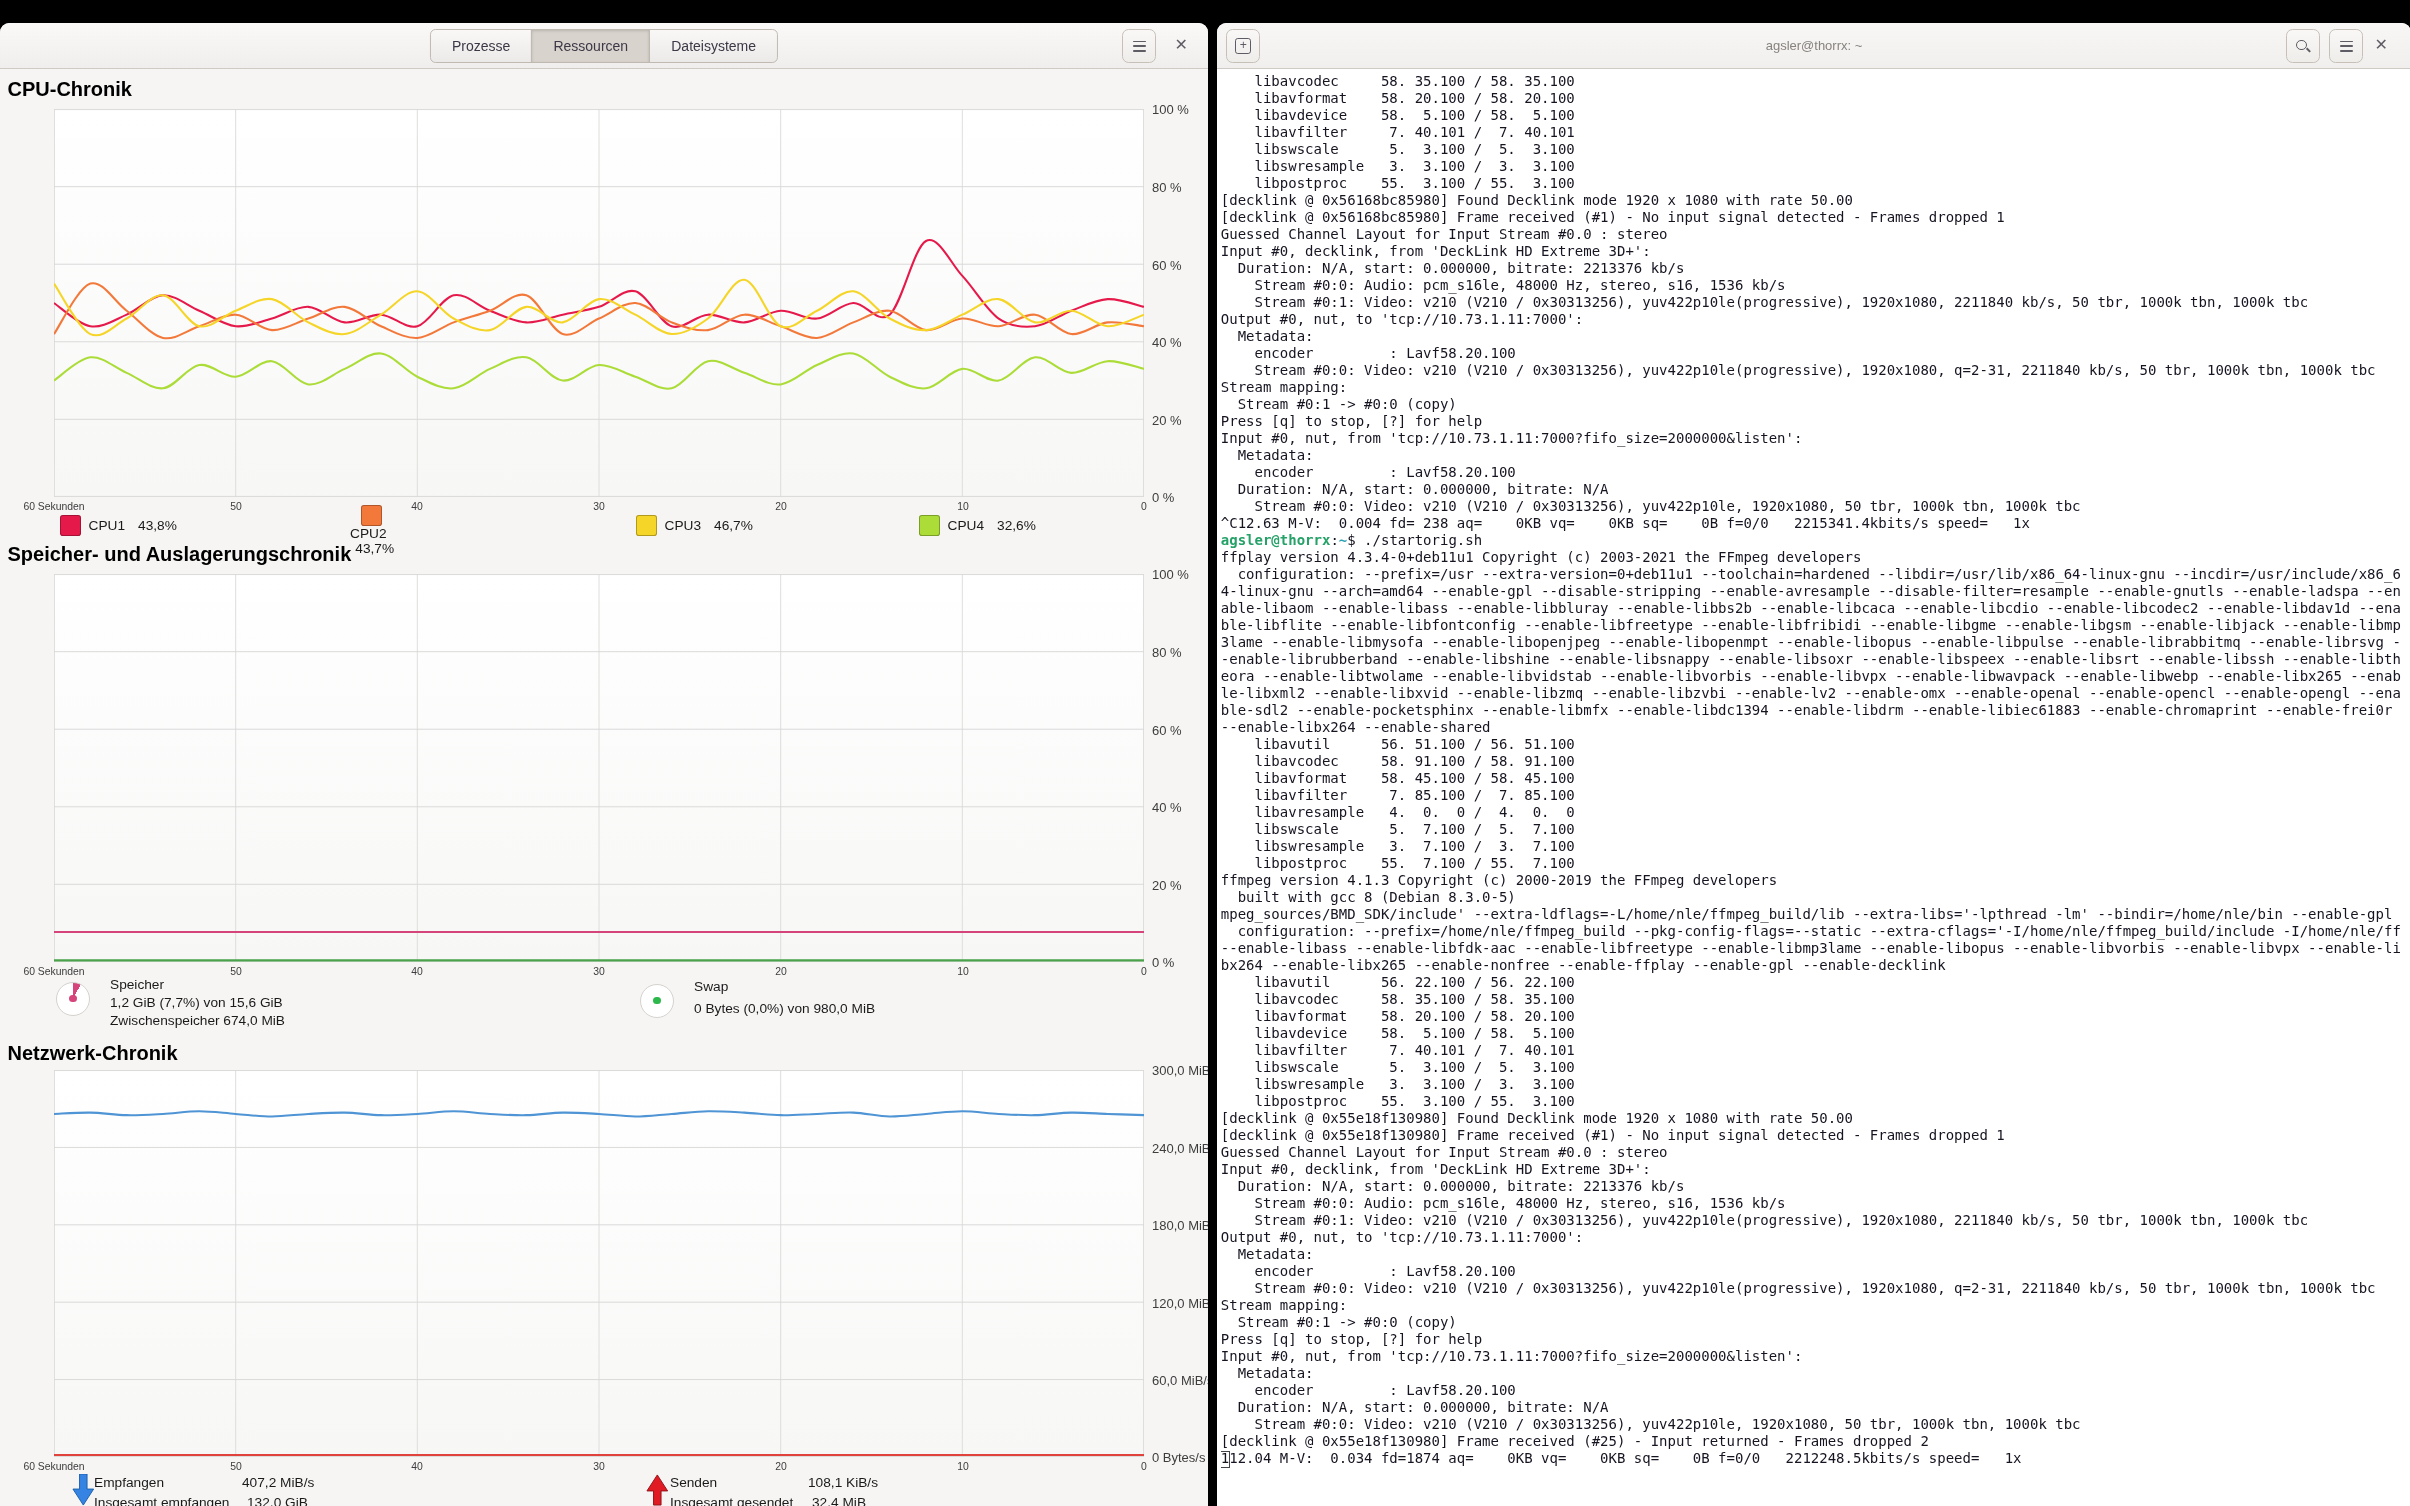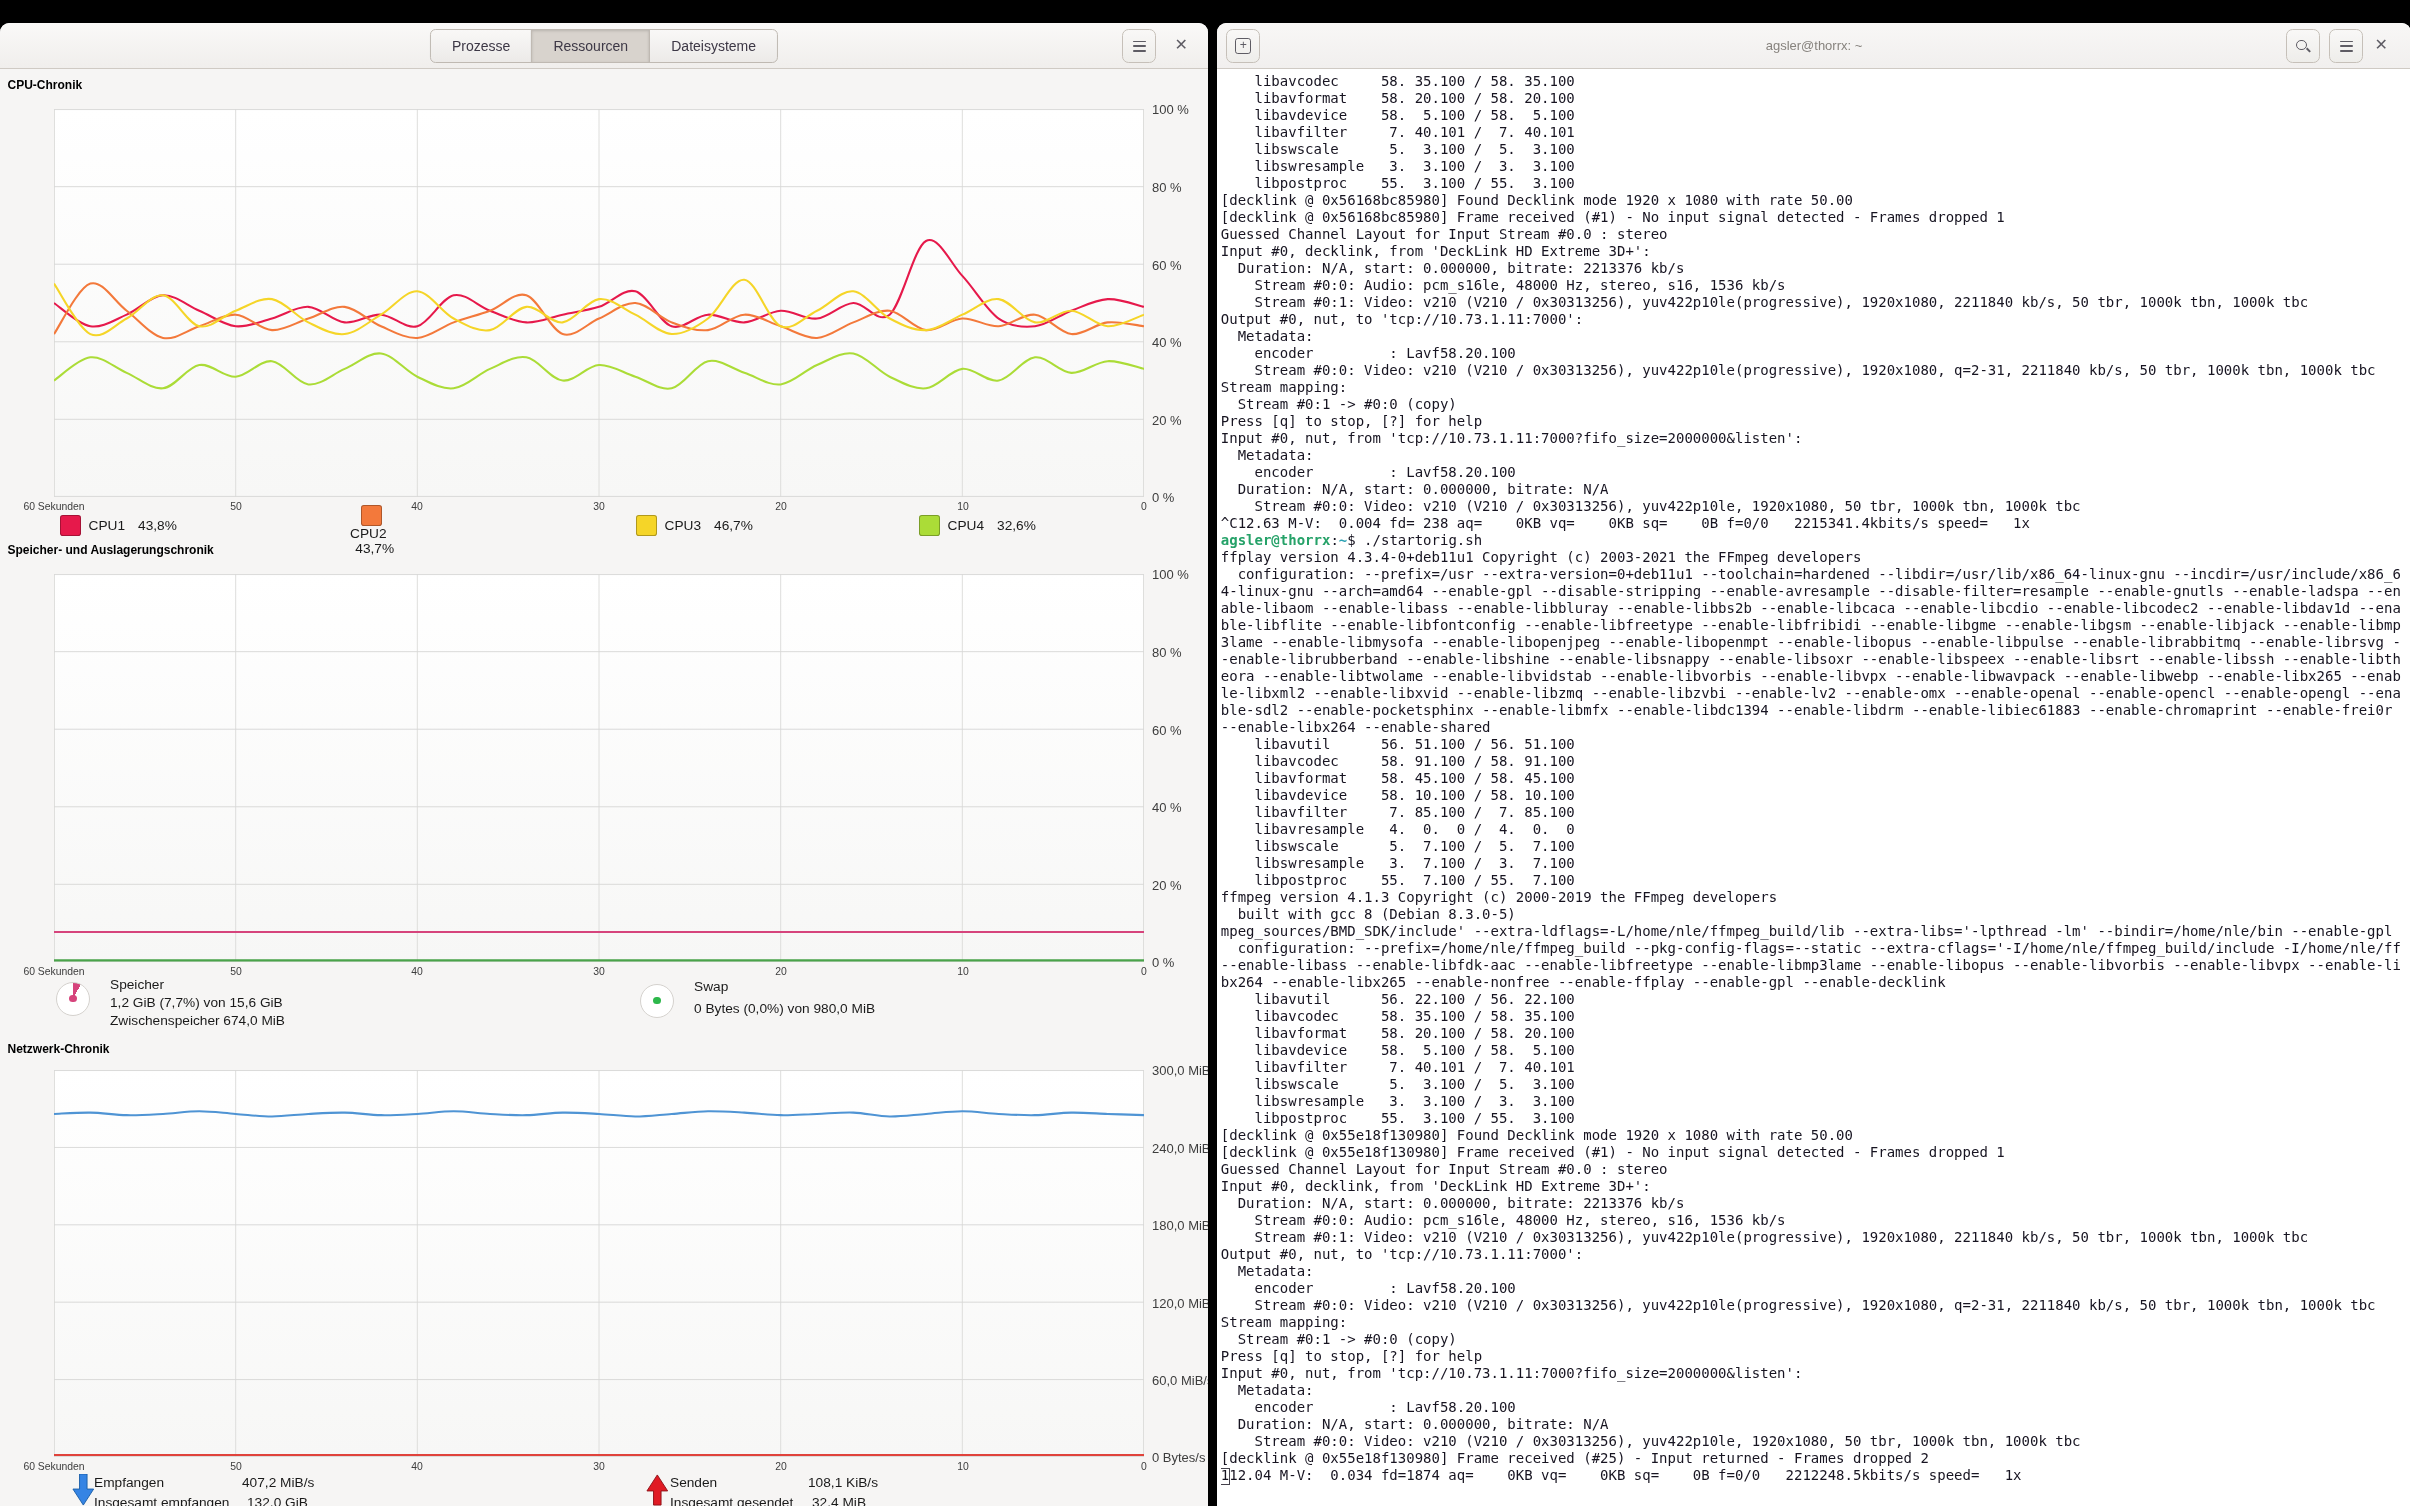--- a/index.html
+++ b/index.html
@@ -14,21 +14,21 @@
     background:linear-gradient(#f9f8f7,#eceae8);border:0.9px solid #bfb9b2;margin-left:-0.9px;}
   .tab:first-child{border-radius:5.6px 0 0 5.6px;margin-left:0;}
   .tab:last-child{border-radius:0 5.6px 5.6px 0;}
   .tab.active{background:#d8d3cd;box-shadow:inset 0 0.9px 2.8px rgba(0,0,0,.15);}
   .hdr-btn{position:absolute;top:6.6px;width:32px;height:32px;border:0.9px solid #c6c0b9;border-radius:6.6px;
     background:linear-gradient(#f9f8f7,#eeedea);display:flex;align-items:center;justify-content:center;}
   .bars{display:flex;flex-direction:column;gap:2.8px;}
   .bars i{display:block;width:13px;height:1.9px;background:#5e5c64;border-radius:0.9px;}
   .close-x{position:absolute;top:11.3px;font-size:16px;color:#5e5c64;line-height:22.6px;width:22.6px;text-align:center;}
   .content{position:absolute;left:0;right:0;top:46px;bottom:0;}
-  .sec-title{position:absolute;left:7.5px;font-size:12px;font-weight:bold;color:#000;}
+  .sec-title{position:absolute;left:7.5px;font-size:20px;font-weight:bold;color:#000;}
   .plot-wrap{position:absolute;left:54px;width:1090px;}
   .plot{position:absolute;left:0;top:0;width:1090px;background:linear-gradient(#ffffff,#f7f7f6);}
   .plot svg{position:absolute;left:0;top:0;width:100%;height:100%;}
   .ytick{position:absolute;left:1098px;font-size:13px;color:#3d3d3d;white-space:nowrap;}
   .xtick{position:absolute;font-size:10.4px;color:#3d3d3d;transform:translateX(-50%);white-space:nowrap;}
   .legend-item{position:absolute;display:flex;align-items:center;font-size:13.7px;color:#1a1a1a;}
   .sq{width:19px;height:19px;border-radius:2.8px;border:0.9px solid rgba(0,0,0,.28);margin-right:7.5px;}
   .legend-item b{font-weight:normal;margin-right:13px;}
   .pie{position:absolute;width:32px;height:32px;border-radius:50%;border:1.9px solid #d5d2ce;background:#fff;}
   .pie::after{content:"";position:absolute;left:50%;top:50%;width:7.5px;height:7.5px;margin:-3.8px 0 0 -3.8px;border-radius:50%;}
@@ -287,21 +287,20 @@
       <div class="term-line">ble-libflite --enable-libfontconfig --enable-libfreetype --enable-libfribidi --enable-libgme --enable-libgsm --enable-libjack --enable-libmp</div>
       <div class="term-line">3lame --enable-libmysofa --enable-libopenjpeg --enable-libopenmpt --enable-libopus --enable-libpulse --enable-librabbitmq --enable-librsvg -</div>
       <div class="term-line">-enable-librubberband --enable-libshine --enable-libsnappy --enable-libsoxr --enable-libspeex --enable-libsrt --enable-libssh --enable-libth</div>
       <div class="term-line">eora --enable-libtwolame --enable-libvidstab --enable-libvorbis --enable-libvpx --enable-libwavpack --enable-libwebp --enable-libx265 --enab</div>
       <div class="term-line">le-libxml2 --enable-libxvid --enable-libzmq --enable-libzvbi --enable-lv2 --enable-omx --enable-openal --enable-opencl --enable-opengl --ena</div>
       <div class="term-line">ble-sdl2 --enable-pocketsphinx --enable-libmfx --enable-libdc1394 --enable-libdrm --enable-libiec61883 --enable-chromaprint --enable-frei0r</div>
       <div class="term-line">--enable-libx264 --enable-shared</div>
       <div class="term-line">    libavutil      56. 51.100 / 56. 51.100</div>
       <div class="term-line">    libavcodec     58. 91.100 / 58. 91.100</div>
       <div class="term-line">    libavformat    58. 45.100 / 58. 45.100</div>
-      <div class="term-line">    libavdevice    58. 10.100 / 58. 10.100</div>
       <div class="term-line">    libavfilter     7. 85.100 /  7. 85.100</div>
       <div class="term-line">    libavresample   4.  0.  0 /  4.  0.  0</div>
       <div class="term-line">    libswscale      5.  7.100 /  5.  7.100</div>
       <div class="term-line">    libswresample   3.  7.100 /  3.  7.100</div>
       <div class="term-line">    libpostproc    55.  7.100 / 55.  7.100</div>
       <div class="term-line">ffmpeg version 4.1.3 Copyright (c) 2000-2019 the FFmpeg developers</div>
       <div class="term-line">  built with gcc 8 (Debian 8.3.0-5)</div>
       <div class="term-line">mpeg_sources/BMD_SDK/include' --extra-ldflags=-L/home/nle/ffmpeg_build/lib --extra-libs='-lpthread -lm' --bindir=/home/nle/bin --enable-gpl</div>
       <div class="term-line">  configuration: --prefix=/home/nle/ffmpeg_build --pkg-config-flags=--static --extra-cflags='-I/home/nle/ffmpeg_build/include -I/home/nle/ff</div>
       <div class="term-line">--enable-libass --enable-libfdk-aac --enable-libfreetype --enable-libmp3lame --enable-libopus --enable-libvorbis --enable-libvpx --enable-li</div>

